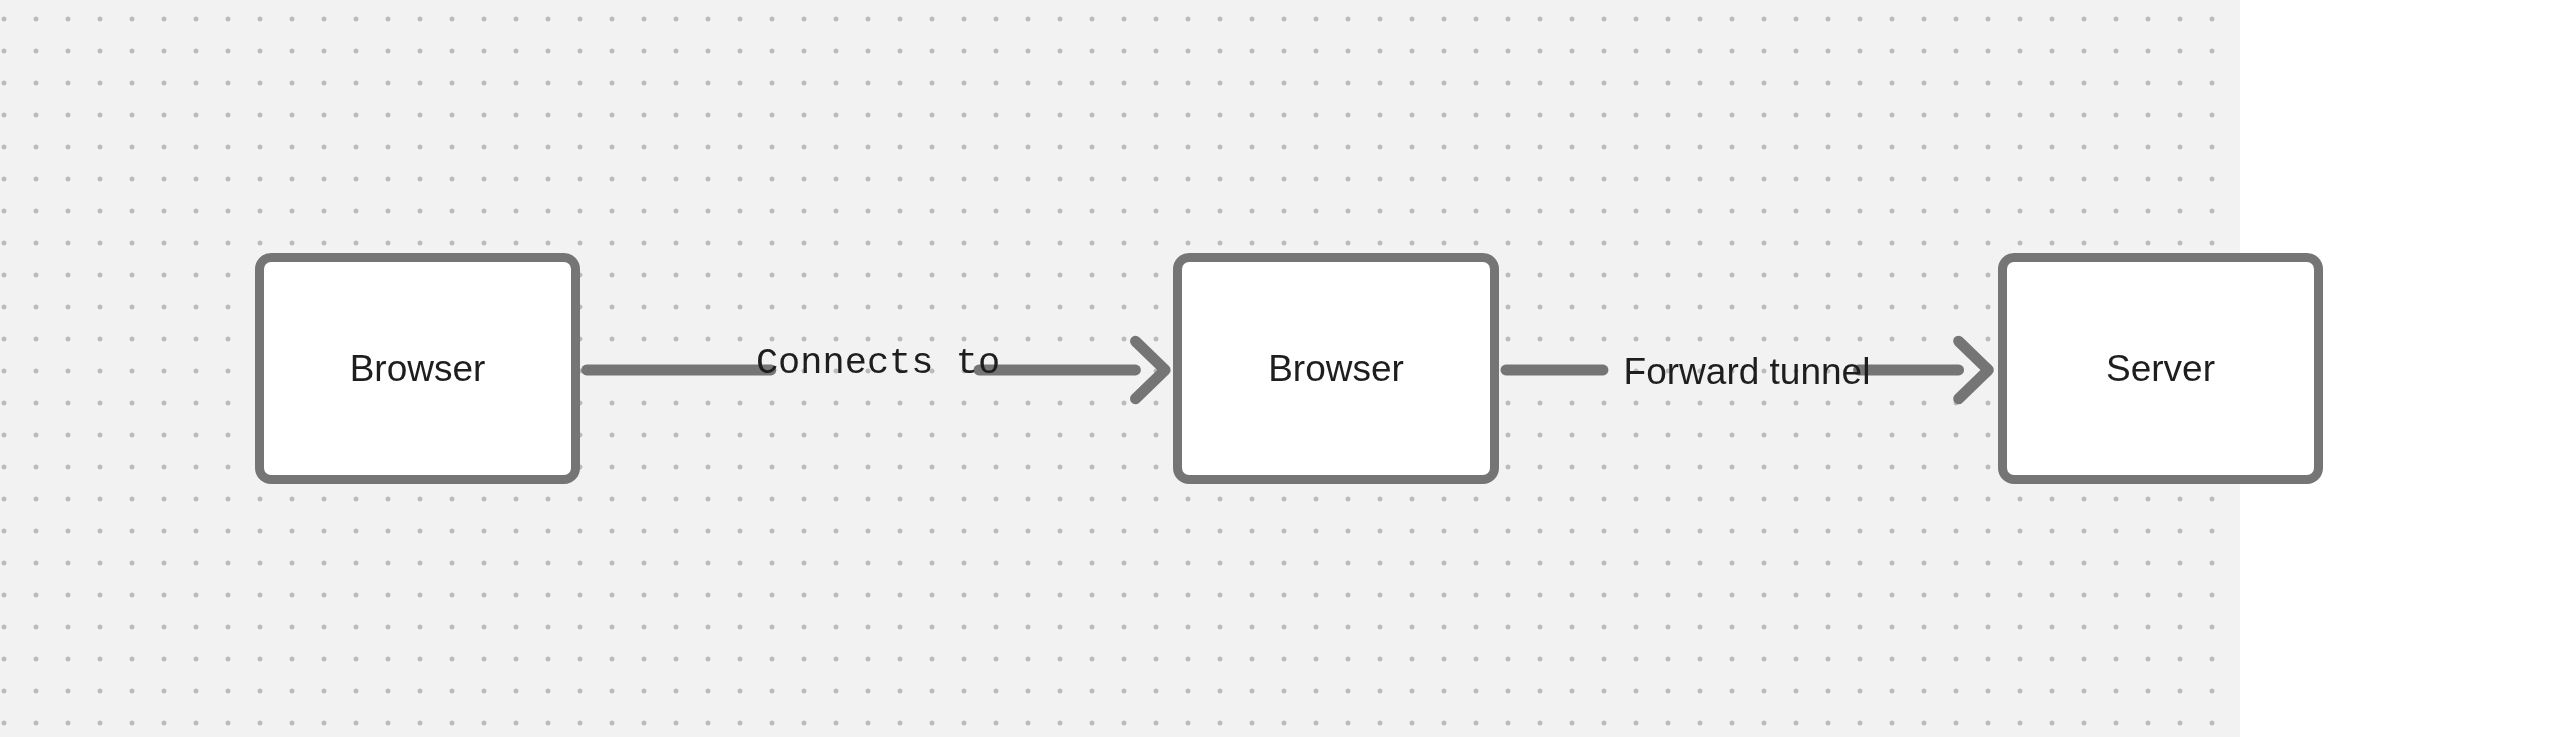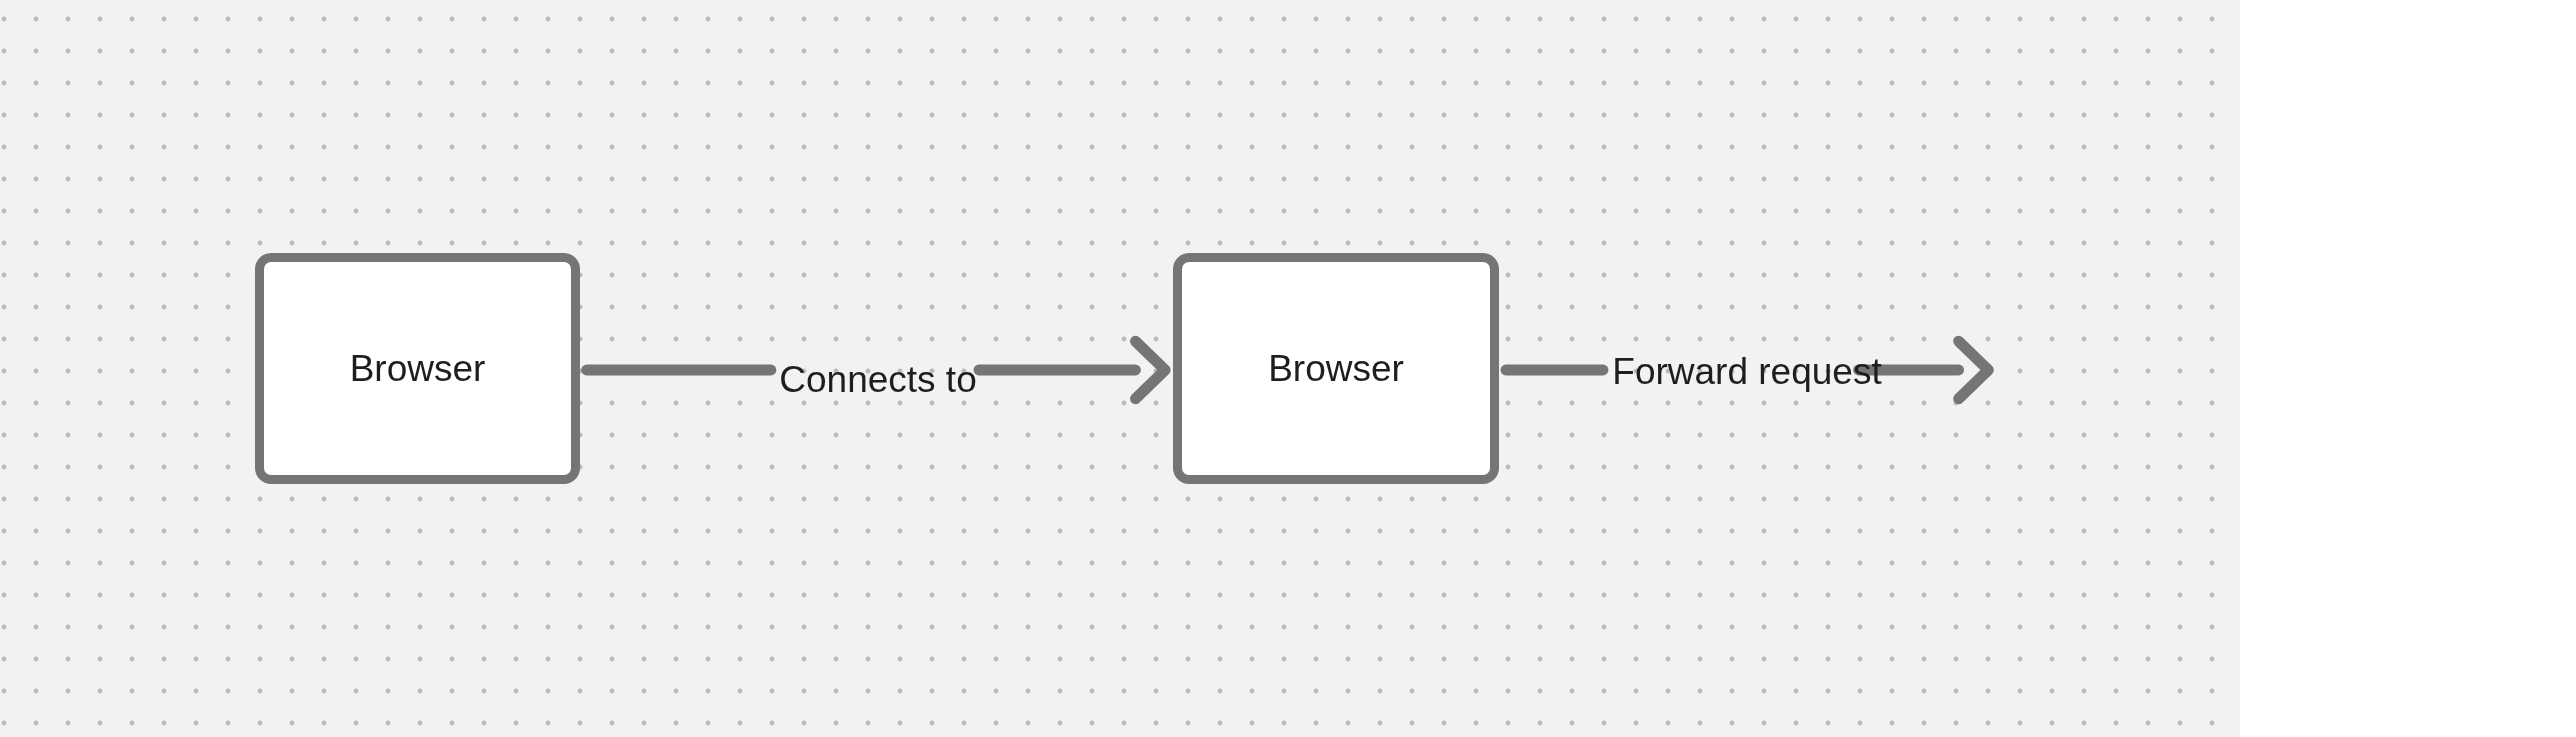--- a/index.html
+++ b/index.html
@@ -47,21 +47,21 @@
   }
   .edge-label {
     position: absolute;
     transform: translate(-50%, -50%);
     font-size: 37px;
     color: #1e1e1e;
     text-align: center;
     line-height: 47px;
     white-space: nowrap;
   }
-  .edge-label-1 { left: 878px;  top: 379px; }
+  .edge-label-1 { left: 878px;  top: 363px; font-family: Liberation Mono, monospace; }
   .edge-label-2 { left: 1747px; top: 371px; }
   .edge-label span { display: block; }
 </style>
 </head>
 <body>
 
 <div class="canvas">
 
   <svg class="connector-layer" viewBox="0 0 2600 744">
     <g stroke="#757575" stroke-width="11" stroke-linecap="round" stroke-linejoin="round" fill="none">
@@ -77,23 +77,26 @@
   </svg>
 
   <div class="node node-browser">
     <span class="node-label">Browser</span>
   </div>
 
   <div class="node node-gateway">
     <span class="node-label">Browser</span>
   </div>
 
+  <div class="node node-server">
+    <span class="node-label">Server</span>
+  </div>
 
   <div class="edge-label edge-label-1">
     <span>Connects to</span>
   </div>
 
   <div class="edge-label edge-label-2">
-    <span>Forward request</span>
+    <span>Forward tunnel</span>
   </div>
 
 </div>
 
 
 </body></html>

